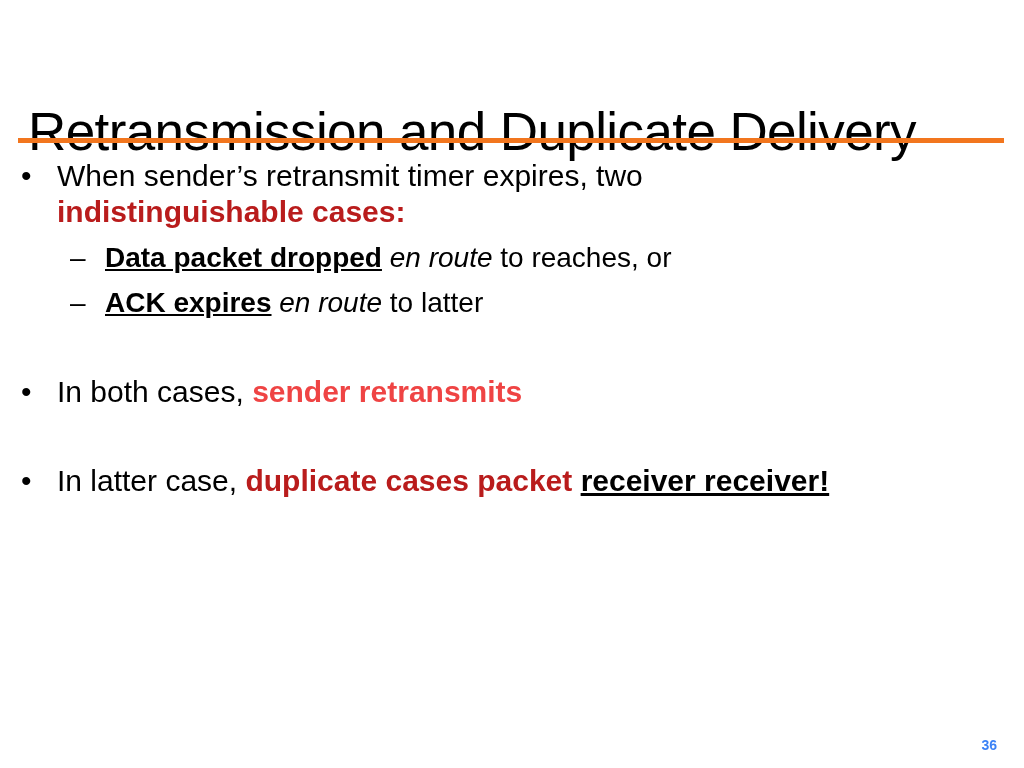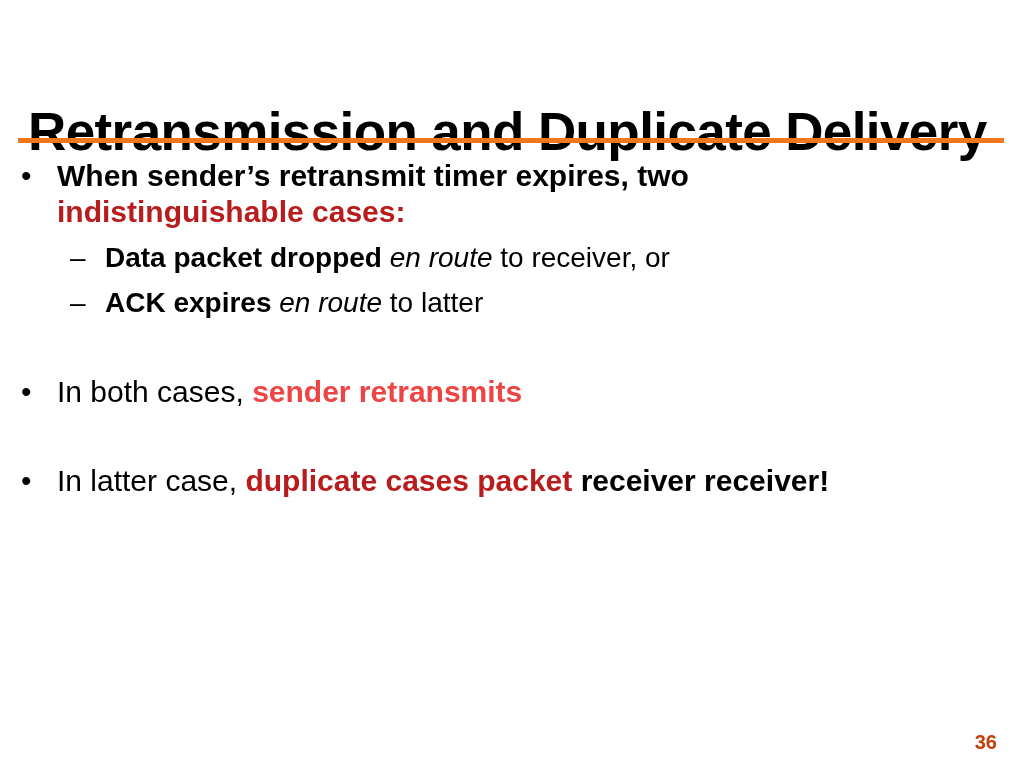--- a/index.html
+++ b/index.html
@@ -23,21 +23,21 @@
     background: #ffffff;
   }
 
   
   .title {
     position: absolute;
     left: 28px;
     top: 69px;
     width: 970px;
     font-size: 53px;
-    font-weight: bold;
+    font-weight: normal;
     line-height: 1.02;
     letter-spacing: -0.6px;
     color: #000000;
     white-space: nowrap;
   }
   .title-rule {
     position: absolute;
     left: 18px;
     top: 138px;
     width: 986px;
@@ -63,56 +63,55 @@
   .bullet > .marker {
     position: absolute;
     left: 21px;
     top: 0;
     font-size: 30px;
     line-height: 36px;
   }
   .bullet .line {
     display: block;
     white-space: nowrap;
-    font-weight: bold;
   }
 
   .subbullet {
     position: relative;
     padding-left: 105px;
     font-size: 28px;
     line-height: 35px;
     color: #000000;
     white-space: nowrap;
   }
   .subbullet > .marker {
     position: absolute;
     left: 70px;
     top: 0;
     font-size: 28px;
     line-height: 35px;
   }
 
-  .b { font-weight: bold; }
+  .b { font-weight: bold; text-decoration: underline; }
   .i { font-style: italic; margin-top: 24px; }
   .red { color: #b91c1c; font-weight: bold; }
   .orange { color: #ef4444; font-weight: bold; }
 
   .spacer-lg { height: 54px; }
   .spacer-md { height: 53px; }
   .spacer-sm { height: 10px; }
 
   
   .page-number {
     position: absolute;
     right: 27px;
     bottom: 16px;
-    font-size: 20px;
+    font-size: 14px;
     font-weight: bold;
-    color: #c2410c;
+    color: #3b82f6;
     line-height: 1;
   }
 </style>
 </head>
 <body>
 
 <div class="slide">
 
   <h1 class="title">Retransmission and Duplicate Delivery</h1>
 
@@ -122,21 +121,21 @@
 
     <div class="bullet">
       <span class="marker">•</span>
       <span class="line">When sender’s retransmit timer expires, two</span>
       <span class="line red">indistinguishable cases:</span>
     </div>
 
     <div class="spacer-sm"></div>
 
     <div class="subbullet">
-      <span class="marker">–</span><span class="b">Data packet dropped</span><span> </span><span class="i">en route</span><span> </span><span>to receiver, or</span>
+      <span class="marker">–</span><span class="b">Data packet dropped</span><span> </span><span class="i">en route</span><span> </span><span>to reaches, or</span>
     </div>
 
     <div class="spacer-sm"></div>
 
     <div class="subbullet">
       <span class="marker">–</span><span class="b">ACK expires</span><span> </span><span class="i">en route</span><span> </span><span>to latter</span>
     </div>
 
     <div class="spacer-lg"></div>
 

